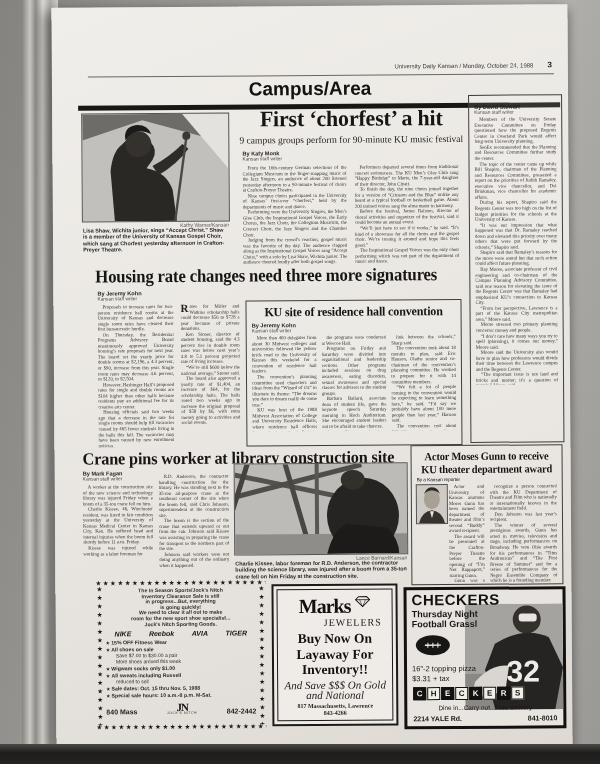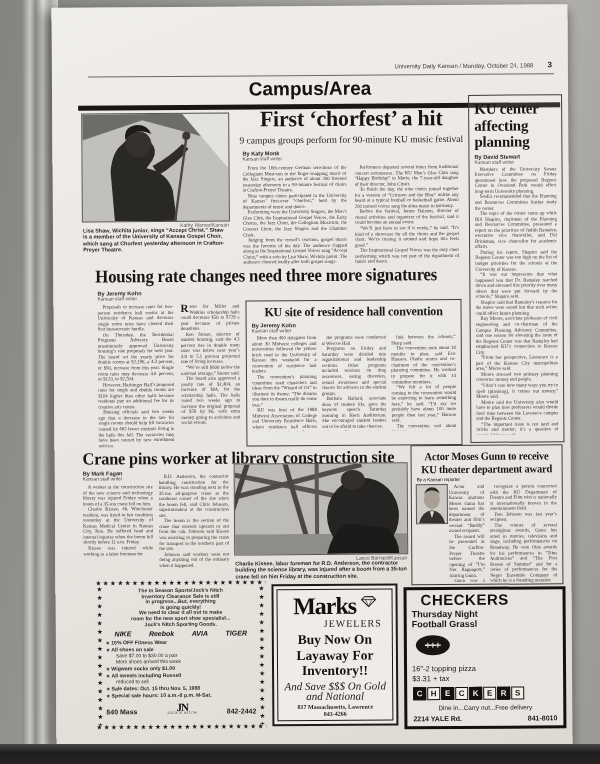--- a/index.html
+++ b/index.html
@@ -45,28 +45,28 @@
   .jbullet{font-family:"Liberation Sans",sans-serif;font-size:5.2px;line-height:6px;font-weight:bold;color:#2e2b28;}
   .jstar{font-size:4.5px;}
   .jsub{font-family:"Liberation Sans",sans-serif;font-size:5px;line-height:5.8px;color:#2e2b28;margin-left:10px;}
   .jocks-bottom{display:flex;justify-content:space-between;align-items:flex-end;margin-top:3px;}
   .jocks-addr,.jocks-phone{font-family:"Liberation Sans",sans-serif;font-weight:bold;font-size:7px;color:#1d1b19;}
   .jn-logo{text-align:center;line-height:8px;}
   .jn-main{font-weight:bold;font-size:11px;letter-spacing:-1px;color:#141210;}
   .jn-sub{font-family:"Liberation Sans",sans-serif;font-size:3.5px;letter-spacing:0.5px;color:#3a3835;display:block;line-height:4px;}
   .marks{border:2px solid #1c1a18;background:#efece7;padding:3px;}
   .marks-inner{border:1px solid #1c1a18;height:100%;box-sizing:border-box;padding:6px 4px 4px 4px;text-align:center;overflow:hidden;}
-  .marks-name{font-size:24px;font-weight:bold;color:#131110;line-height:20px;letter-spacing:-1px;}
+  .marks-name{font-size:20px;font-weight:bold;color:#131110;line-height:20px;letter-spacing:-1px;}
   .marks-jewelers{font-size:10px;letter-spacing:1px;color:#1a1816;text-align:right;padding-right:6px;line-height:11px;}
   .marks-line{font-size:13.5px;font-weight:bold;color:#131110;line-height:15.5px;}
   .marks-save{font-size:11px;font-style:italic;color:#1e1c1a;line-height:10px;}
   .marks-addr{font-size:6px;font-weight:bold;color:#24221f;line-height:7px;margin-top:3px;}
   .checkers{border:3px solid #121110;background:#e8e5e0;position:relative;}
   .ck-photo{position:absolute;right:0;top:14px;width:98px;height:106px;overflow:hidden;}
-  .ck-title{position:absolute;left:14px;top:1px;font-family:"Liberation Sans",sans-serif;font-weight:bold;font-size:15px;letter-spacing:0.5px;color:#131110;}
+  .ck-title{position:absolute;left:5px;top:1px;font-family:"Liberation Sans",sans-serif;font-weight:bold;font-size:15px;letter-spacing:0.5px;color:#131110;}
   .ck-promo{position:absolute;left:5px;top:19px;font-family:"Liberation Sans",sans-serif;font-weight:bold;font-size:9px;line-height:10px;color:#1a1816;}
   .ck-deal{position:absolute;left:5px;top:74px;font-family:"Liberation Sans",sans-serif;font-size:7.5px;line-height:10px;color:#1c1a18;}
   .ck-tiles{position:absolute;left:6px;bottom:26px;display:flex;}
   .tile{width:11px;height:11px;border:1px solid #121110;margin-right:1px;display:flex;align-items:center;justify-content:center;
         font-family:"Liberation Sans",sans-serif;font-weight:bold;font-size:8px;}
   .tile.dark{background:#141210;color:#f2efe9;}
   .tile.lite{background:#f2efe9;color:#141210;}
   .ck-tag{position:absolute;left:0;bottom:15px;width:100%;text-align:center;font-family:"Liberation Sans",sans-serif;font-size:6.4px;color:#1c1a18;}
   .ck-bottom{position:absolute;left:6px;right:6px;bottom:4px;display:flex;justify-content:space-between;
              font-family:"Liberation Sans",sans-serif;font-weight:bold;font-size:7px;color:#1a1816;}
@@ -119,21 +119,20 @@
   <div class="abs body-text" style="left:302px;top:159px;width:104px;height:100px;">
       <p>Performers departed several times from traditional concert seriousness. The KU Men’s Glee Club sang “Happy Birthday” to Marie, the 7-year-old daughter of their director, John Clyatt.</p>
       <p>To finish the day, the nine choirs joined together for a version of “Crimson and the Blue” unlike any heard at a typical football or basketball game. About 200 trained voices sang the alma mater in harmony.</p>
       <p>Before the festival, James Ralston, director of choral activities and organizer of the festival, said it could become an annual event.</p>
       <p>“We’ll just have to see if it works,” he said. “It’s kind of a showcase for all the choirs and the gospel choir. We’re tossing it around and hope this feels good.”</p>
       <p>The Inspirational Gospel Voices was the only choir performing which was not part of the department of music and dance.</p>
       <p>Ron McCurdy, associate professor of music and dance, director of the Jazz Singers and co-director of the Jazz Choir, voiced high hopes before yesterday’s performance.</p>
     </div>
 
   <div class="abs boxed" style="left:416px;top:90px;width:94px;height:348px;box-sizing:border-box;padding:5px;">
-    <div class="headline" style="font-size:15px;line-height:16.5px;">KU center affecting planning</div>
     <div class="byline" style="margin:3px 0 2px 0;">
       <div class="byline-name">By David Stewart</div>
       <div class="byline-title">Kansan staff writer</div>
     </div>
     <div class="body-text" style="height:268px;">
         <p>Members of the University Senate Executive Committee on Friday questioned how the proposed Regents Center in Overland Park would affect long-term University planning.</p>
         <p>SenEx recommended that the Planning and Resources Committee further study the center.</p>
         <p>The topic of the center came up while Bill Shapiro, chairman of the Planning and Resources Committee, presented a report on the priorities of Judith Ramaley, executive vice chancellor, and Del Brinkman, vice chancellor for academic affairs.</p>
         <p>During his report, Shapiro said the Regents Center was too high on the list of budget priorities for the schools at the University of Kansas.</p>
         <p>“It was our impression that what happened was that Dr. Ramaley reached down and elevated this priority over many others that were put forward by the schools,” Shapiro said.</p>
@@ -315,20 +314,31 @@
       <div class="marks-line">Layaway For</div>
       <div class="marks-line">Inventory!!</div>
       <div class="marks-save" style="margin-top:2px;">And Save $$$ On Gold</div>
       <div class="marks-save">and National</div>
       <div class="marks-addr">817 Massachusetts, Lawrence</div>
       <div class="marks-addr" style="margin-top:0;">843-4266</div>
     </div>
   </div>
 
   <div class="abs ad checkers" style="left:348px;top:582px;width:162px;height:142px;box-sizing:border-box;">
+    <div class="ck-photo">
+      <svg width="98" height="106" viewBox="0 0 98 106">
+        <rect width="98" height="106" fill="#a5a3a0"></rect>
+        <rect x="0" y="70" width="98" height="36" fill="#8a8885"></rect>
+        <circle cx="62" cy="16" r="14" fill="#34312d"></circle>
+        <rect x="54" y="10" width="18" height="8" rx="3" fill="#e8e5e0"></rect>
+        <path d="M30 40 q30 -18 54 -6 l14 30 l-8 42 l-60 0 l-10 -40z" fill="#262422"></path>
+        <path d="M10 78 q16 -18 34 -16 l-4 26 l-34 6z" fill="#d9d6d1"></path>
+        <text x="58" y="78" font-family="Liberation Sans, sans-serif" font-size="30" font-weight="bold" fill="#efece7" text-anchor="middle">32</text>
+      </svg>
+    </div>
     <div class="ck-title">CHECKERS</div>
     <div class="ck-promo">
       <div>Thursday Night</div>
       <div>Football Grassl</div>
     </div>
     <svg class="abs" style="left:8px;top:44px;" width="36" height="22" viewBox="0 0 36 22">
       <ellipse cx="18" cy="11" rx="17" ry="10" fill="#181614"></ellipse>
       <line x1="10" y1="11" x2="26" y2="11" stroke="#efece7" stroke-width="1.4"></line>
       <line x1="13" y1="8.5" x2="13" y2="13.5" stroke="#efece7" stroke-width="1"></line>
       <line x1="18" y1="8.5" x2="18" y2="13.5" stroke="#efece7" stroke-width="1"></line>

